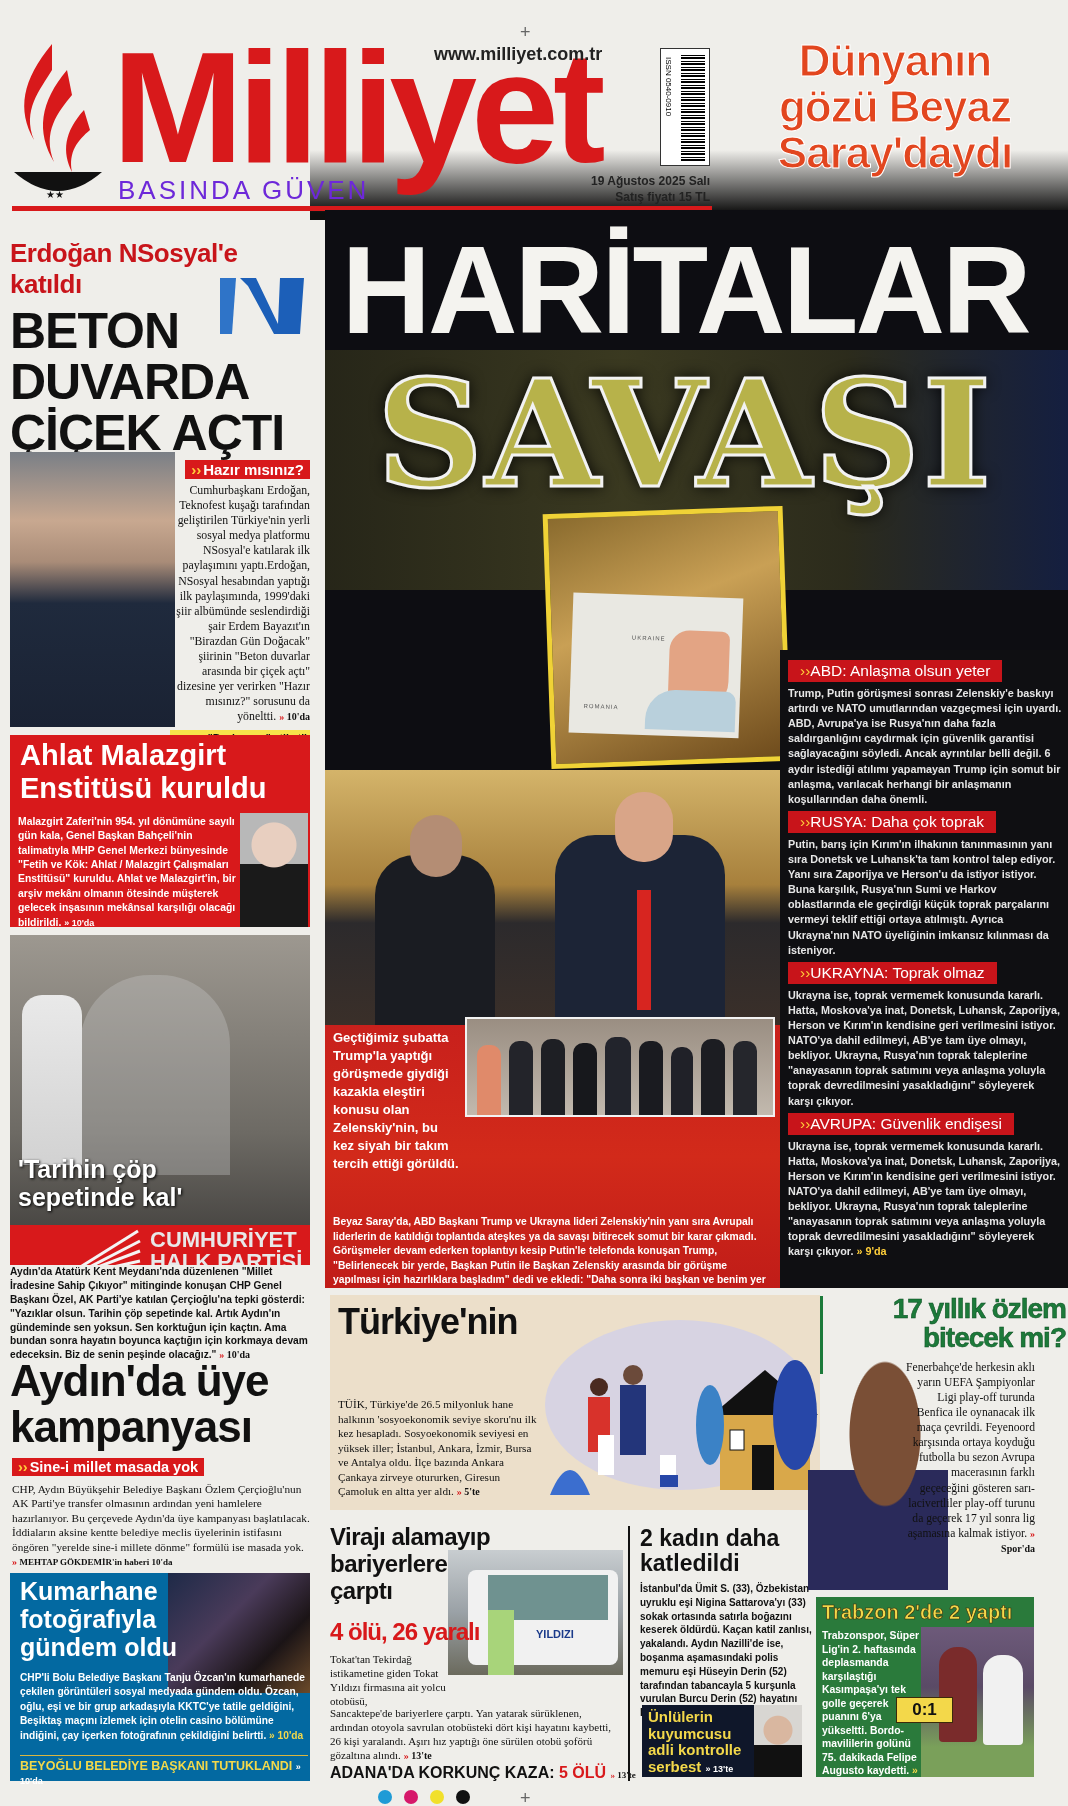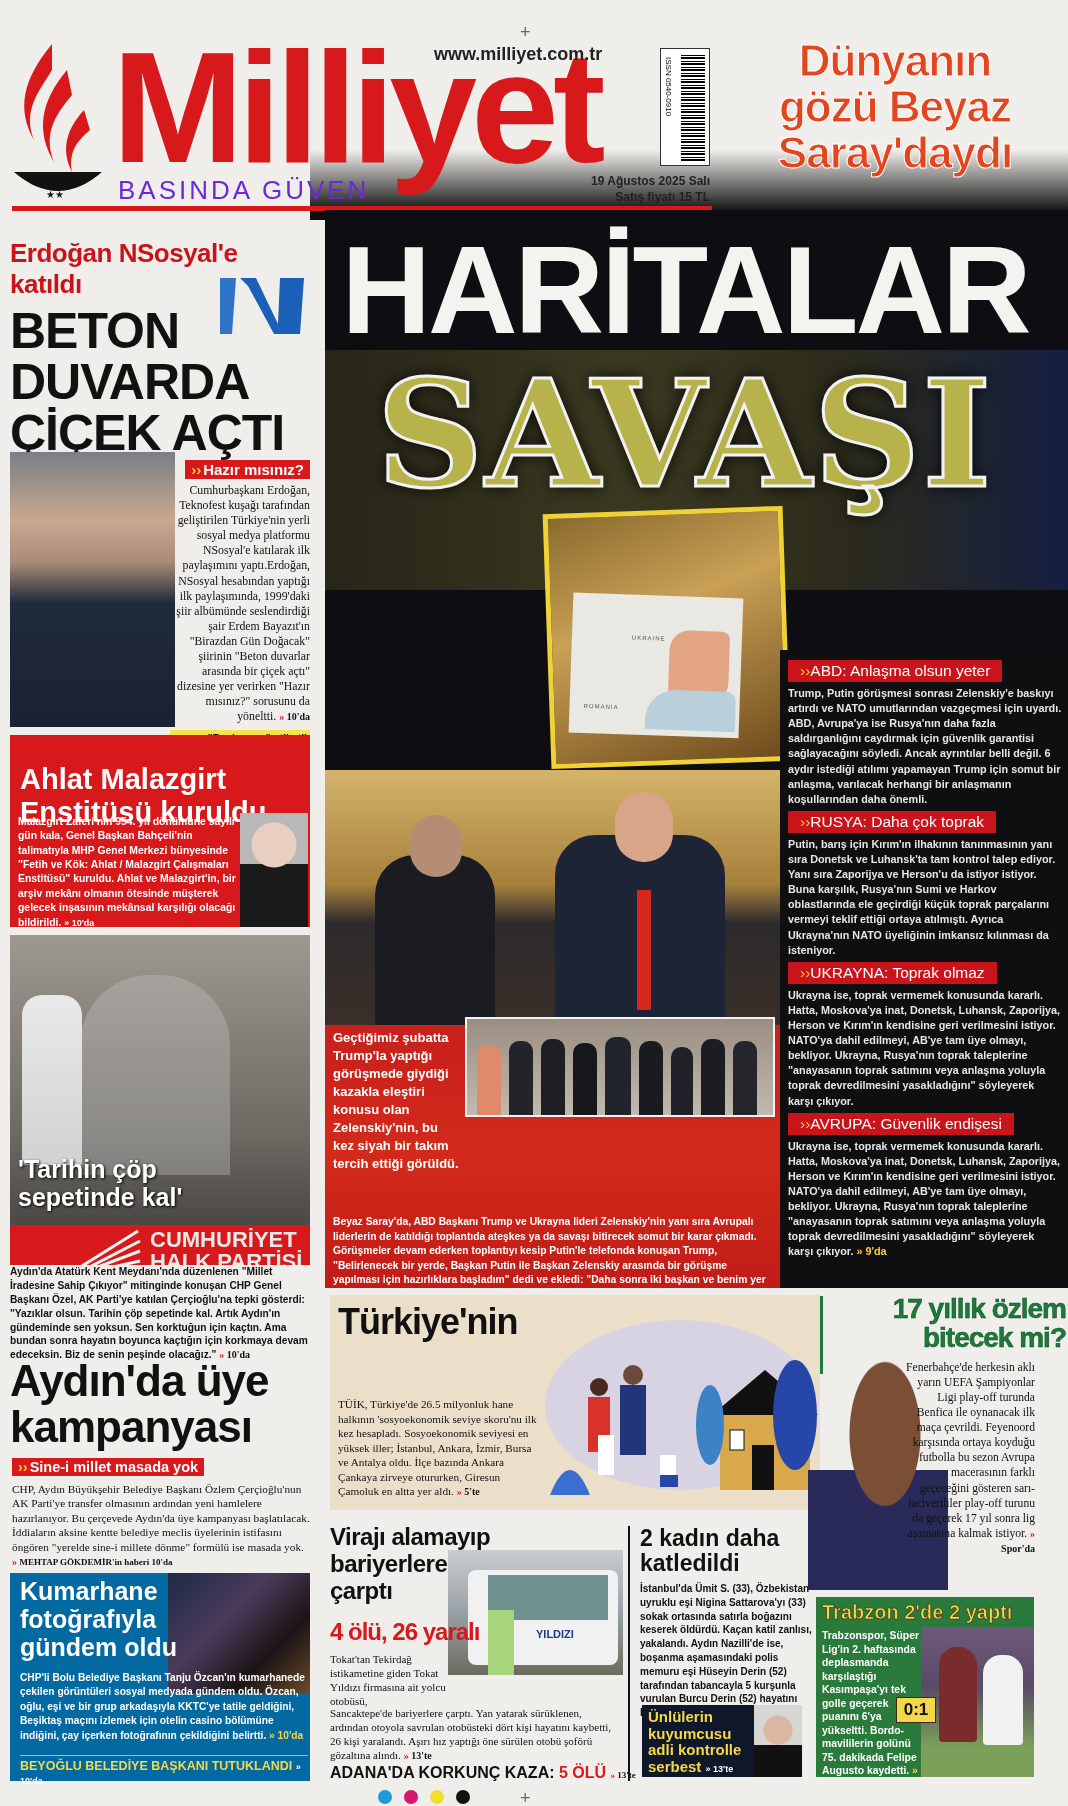--- a/index.html
+++ b/index.html
@@ -56,21 +56,21 @@
   .side-panel p { color: #e6e6e6; font-size: 10.8px; line-height: 1.4; font-weight: 700; }
 
   .putin-box { left: 0; top: 815px; width: 455px; height: 263px; background: linear-gradient(180deg, #c8201c, #d22a1a 50%, #c01c18); }
   .putin-caption { left: 8px; top: 4px; width: 128px; color: #fff; font-size: 13px; font-weight: 700; line-height: 1.38; }
   .group-photo { left: 140px; top: -8px; width: 310px; height: 100px; background: linear-gradient(180deg, #9a8e82, #c2b9ae); border: 2px solid #f2f2f2; overflow: hidden; }
   .putin-head { left: 8px; top: 98px; width: 440px; font-size: 39px; font-weight: 900; line-height: 1.07; color: #f5dd52; -webkit-text-stroke: 1.5px #3a1a0a; letter-spacing: 0px; text-align: left; }
   .putin-body { left: 8px; top: 190px; width: 440px; color: #fff; font-size: 10.3px; line-height: 1.42; font-weight: 700; }
 
   
   .ahlat-box { left: 10px; top: 735px; width: 300px; height: 192px; background: #d8191b; }
-  .ahlat-head { left: 10px; top: 4px; width: 290px; color: #fff; font-size: 29px; line-height: 1.15; font-weight: 700; margin-top: 24px; }
+  .ahlat-head { left: 10px; top: 4px; width: 290px; color: #fff; font-size: 29px; line-height: 1.15; font-weight: 700; }
   .ahlat-body { left: 8px; top: 80px; width: 220px; color: #fff; font-size: 10.4px; line-height: 1.38; font-weight: 700; }
   .bahceli { left: 230px; top: 78px; width: 68px; height: 114px; background: radial-gradient(circle at 50% 28%, #e8cfc0 0 22px, transparent 23px), linear-gradient(180deg, #b8b8b8 0 45%, #1a1a1a 45%); }
 
   
   .chp-photo { left: 10px; top: 935px; width: 300px; height: 330px; background: linear-gradient(180deg, #9d9890 0%, #6d6a64 60%, #3b3937 100%); overflow: hidden; }
   .chp-quote { left: 8px; top: 220px; color: #fff; font-size: 25px; font-weight: 900; line-height: 1.12; text-shadow: 1px 1px 3px #000; }
   .chp-banner { left: 0; top: 290px; width: 300px; height: 50px; background: #d8191b; }
   .chp-banner .txt { position: absolute; left: 140px; top: 4px; color: #e8e8e8; font-size: 22px; font-weight: 900; line-height: 1; }
   .chp-body { left: 10px; top: 1265px; width: 300px; font-size: 10.2px; line-height: 1.36; font-weight: 700; color: #111; }
 
@@ -109,21 +109,21 @@
   .vrule { background: #111; }
 
   
   .fb-head { left: 816px; top: 1294px; width: 250px; font-size: 28px; font-weight: 900; line-height: 1.05; color: #1c7a3a; text-align: right; letter-spacing: -1px; -webkit-text-stroke: 0.5px #0b4d20; }
   .fb-photo { left: 808px; top: 1350px; width: 140px; height: 240px; background: radial-gradient(ellipse at 55% 35%, #7a4f36 0 35px, transparent 36px), linear-gradient(180deg, transparent 0 50%, #2a2a5a 50%); }
   .fb-body { left: 900px; top: 1360px; width: 135px; font-size: 11.6px; line-height: 1.3; text-align: right; }
   .ts-box { left: 816px; top: 1597px; width: 218px; height: 180px; background: #2a7a3b; overflow: hidden; }
   .ts-head { left: 6px; top: 4px; font-size: 20px; font-weight: 900; color: #f3d84a; -webkit-text-stroke: 0.6px #3a2a0a; }
   .ts-body { left: 6px; top: 32px; width: 100px; color: #fff; font-size: 10.4px; line-height: 1.3; font-weight: 700; }
   .ts-photo { left: 105px; top: 30px; width: 113px; height: 150px; background: linear-gradient(180deg, #6d5a7a 0%, #5a4a66 40%, #7aa05a 80%); }
-  .score { left: 80px; top: 100px; width: 40px; height: 26px; background: #f3d84a; border: 1px solid #3a2a0a; font-size: 17px; font-weight: 900; text-align: center; line-height: 24px; color: #111; }
+  .score { left: 80px; top: 100px; width: 57px; height: 26px; background: #f3d84a; border: 1px solid #3a2a0a; font-size: 17px; font-weight: 900; text-align: center; line-height: 24px; color: #111; }
 
   .cmyk { left: 378px; top: 1790px; display: flex; gap: 12px; }
   .cmyk span { width: 14px; height: 14px; border-radius: 50%; display: inline-block; }
 </style>
 </head>
 <body>
 
 <div id="masthead" class="abs">
   <div class="abs dark-band"></div>
   <svg class="abs flame" viewBox="0 0 92 160">

